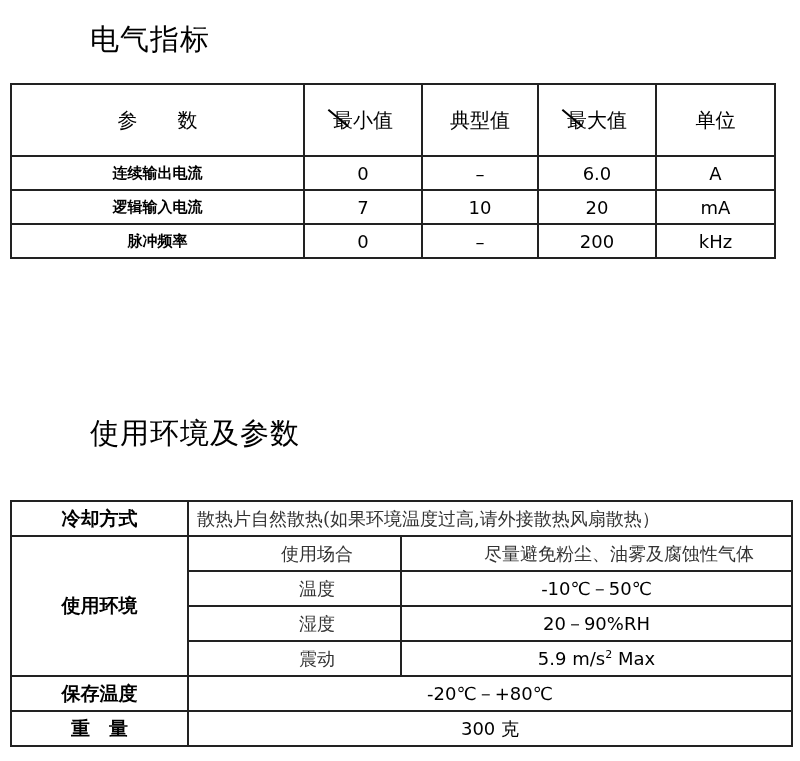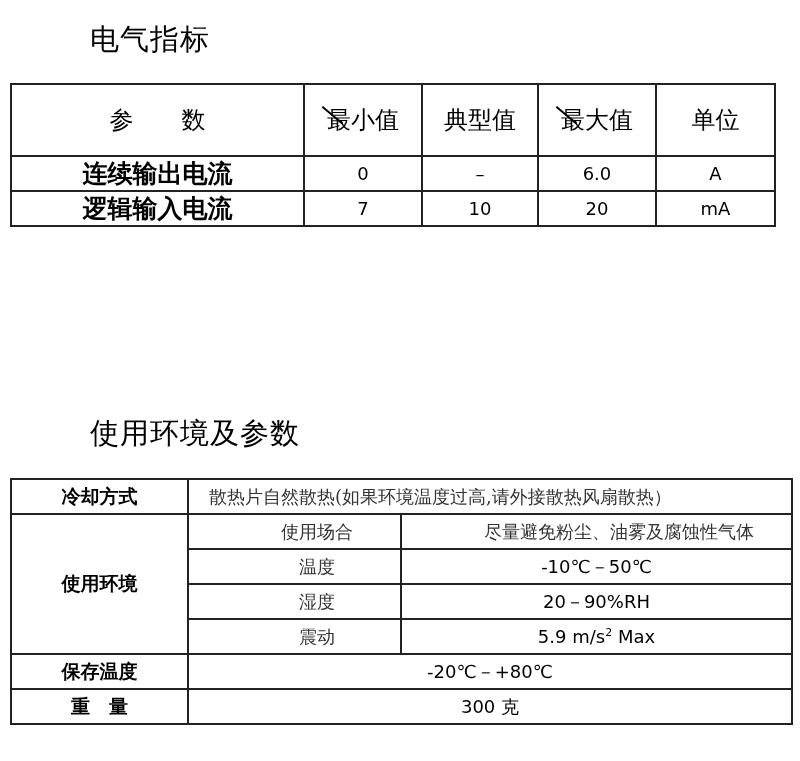--- a/index.html
+++ b/index.html
@@ -5,23 +5,23 @@
   html, body { margin: 0; padding: 0; background: #ffffff; }
   body { width: 800px; height: 761px; position: relative; overflow: hidden;
          font-family: "DejaVu Sans", "Liberation Sans", sans-serif; color: #000; }
   .section-title { position: absolute; left: 78px; font-size: 29px; font-weight: normal; margin: 12px; letter-spacing: 1px; }
   #title1 { top: 8px; }
   #title2 { top: 402px; }
   table { position: absolute; border-collapse: collapse; table-layout: fixed; }
   td { border: 2px solid #222; text-align: center; vertical-align: middle; padding: 0; overflow: hidden; white-space: nowrap; }
   #elec { left: 10px; top: 83px; width: 764px; }
   #elec td { font-size: 18px; height: 32px; }
-  #elec tr.hdr td { height: 70px; font-size: 24px; }
-  #elec .pcol { font-weight: bold; font-size: 25px; }
-  #env { left: 10px; top: 478px; width: 781px; }
+  #elec tr.hdr td { height: 70px; font-size: 20px; }
+  #elec .pcol { font-weight: bold; font-size: 15px; }
+  #env { left: 10px; top: 500px; width: 781px; }
   #env td { font-size: 18px; height: 33px; }
   #env .lbl { font-weight: bold; font-size: 19px; }
   #env .serif { font-family: "DejaVu Serif", "Liberation Serif", serif; color: #333; padding-left: 45px; }
   .strike { position: relative; display: inline-block; }
   .strike::after { content: ""; position: absolute; left: -4px; top: 2px; width: 26px; height: 2px; background: #000; transform: rotate(40deg); transform-origin: left top; }
   sup { font-size: 11px; }
 </style>
 </head>
 <body>
 
@@ -50,35 +50,42 @@
     <td>6.0</td>
     <td>A</td>
   </tr>
   <tr>
     <td class="pcol">逻辑输入电流</td>
     <td>7</td>
     <td>10</td>
     <td>20</td>
     <td>mA</td>
   </tr>
+  <tr>
+    <td class="pcol">脉冲频率</td>
+    <td>0</td>
+    <td>–</td>
+    <td>200</td>
+    <td>kHz</td>
+  </tr>
 </tbody>
   </table>
 
 <h2 id="title2" class="section-title">使用环境及参数</h2>
 
 <table id="env">
   <colgroup>
       <col style="width:177px">
       <col style="width:213px">
       <col style="width:391px">
     </colgroup>
   <tbody>
       <tr>
     <td class="lbl">冷却方式</td>
-    <td class="serif" colspan="2" style="text-align:left;padding-left:20px;">散热片自然散热(如果环境温度过高,请外接散热风扇散热）</td>
+    <td class="serif" colspan="2" style="text-align:left;padding-left:8px;">散热片自然散热(如果环境温度过高,请外接散热风扇散热）</td>
   </tr>
   <tr>
     <td class="lbl" rowspan="4">使用环境</td>
     <td class="serif">使用场合</td>
     <td class="serif">尽量避免粉尘、油雾及腐蚀性气体</td>
   </tr>
   <tr>
     <td class="serif">温度</td>
     <td>-10℃－50℃</td>
   </tr>

